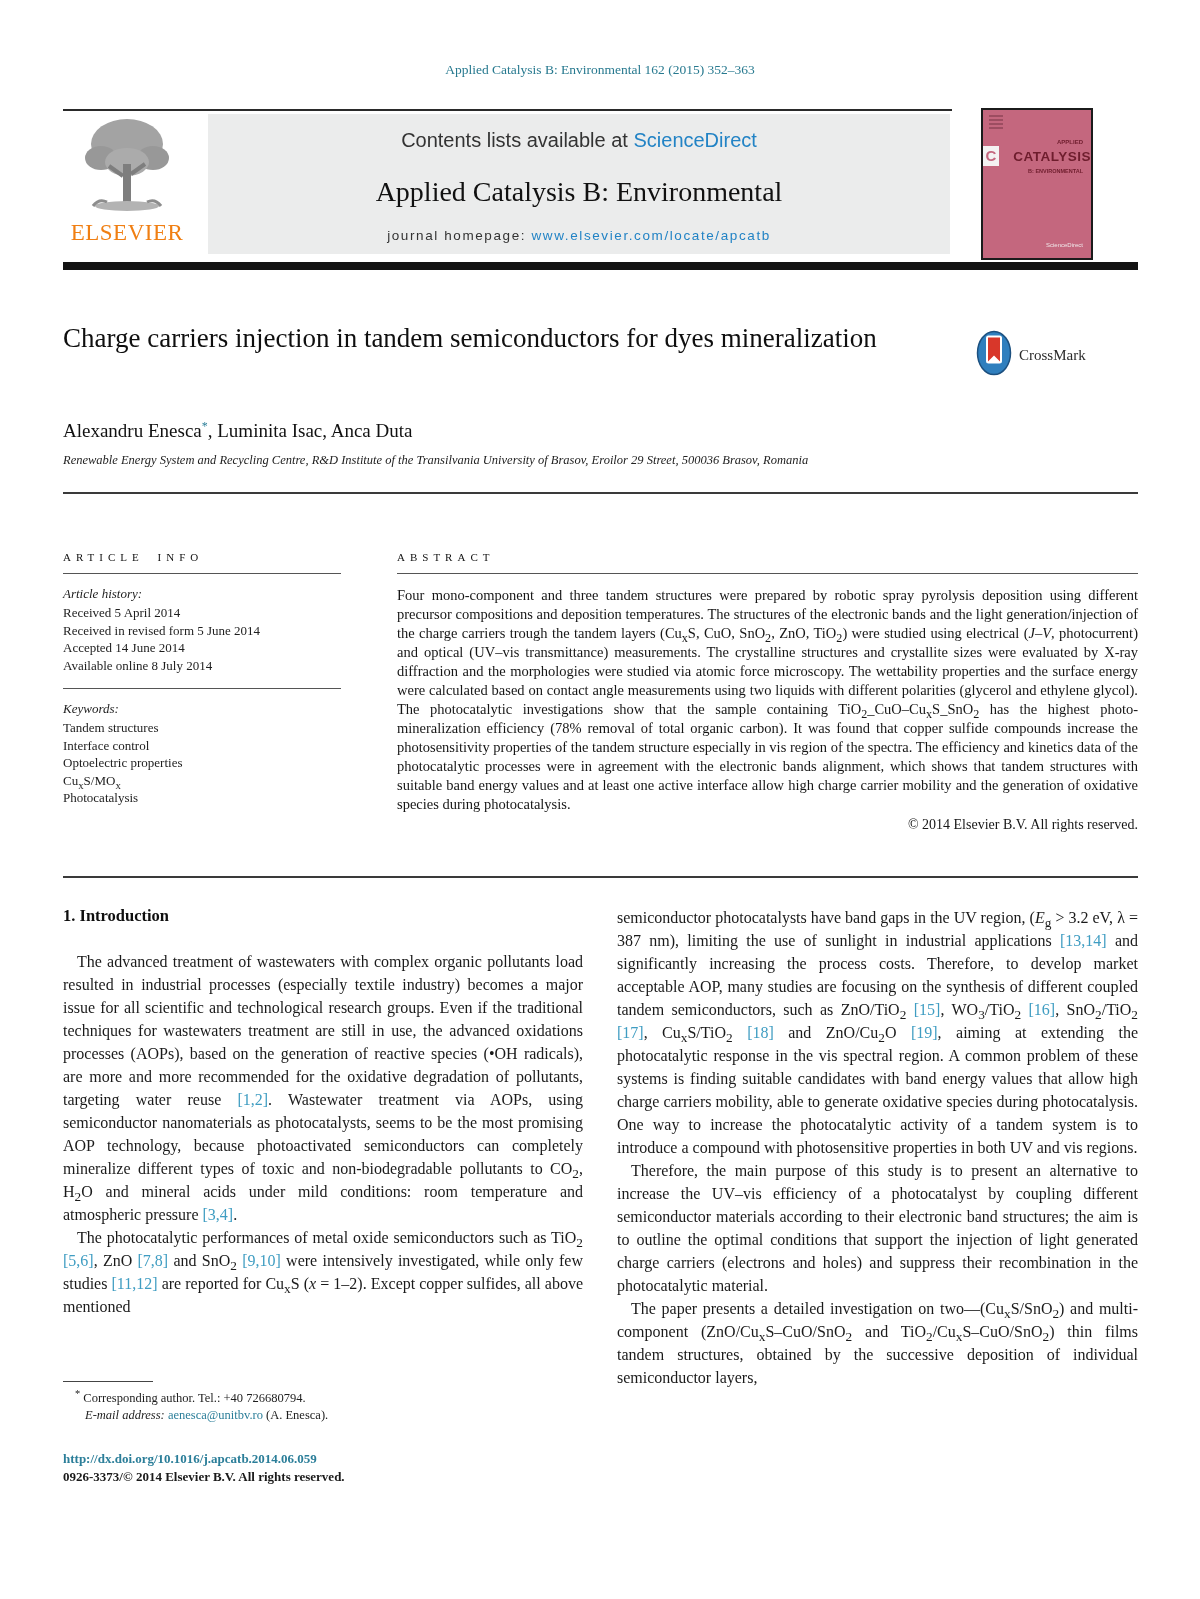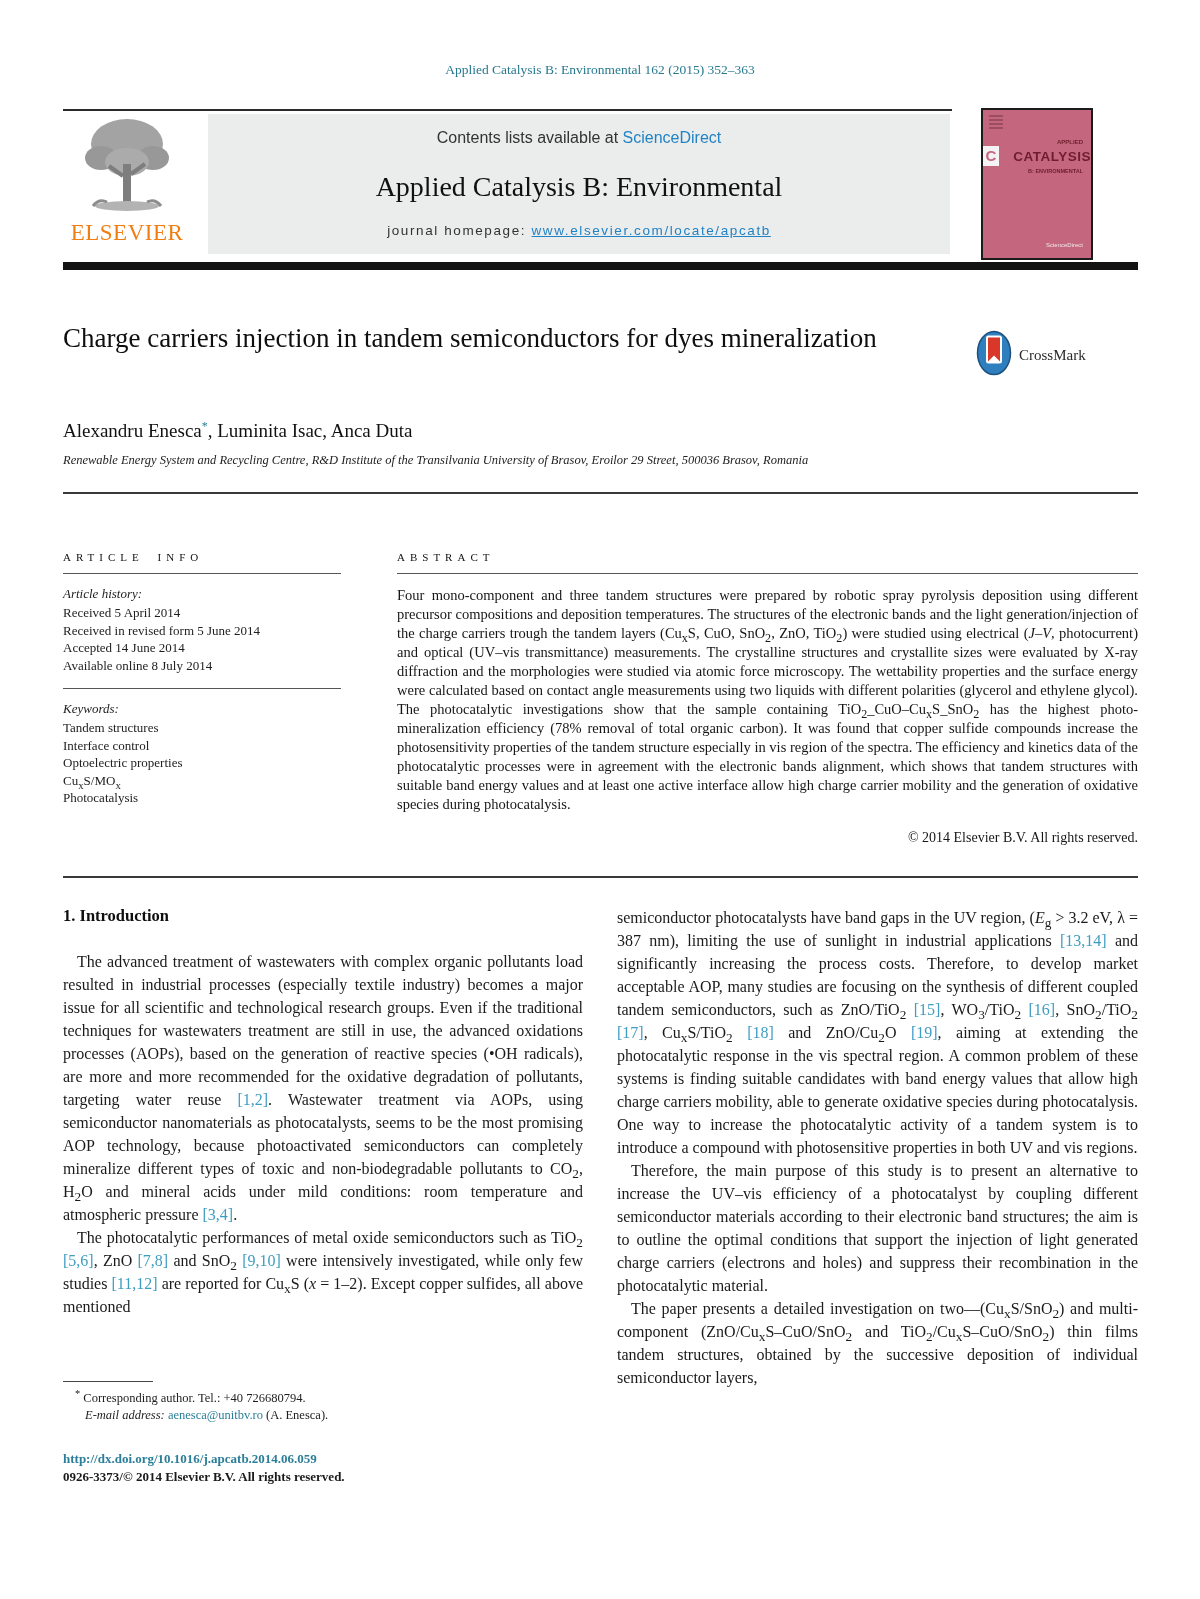--- a/index.html
+++ b/index.html
@@ -15,25 +15,25 @@
   html,body{background:#ffffff;}
   body{width:1200px;height:1599px;position:relative;font-family:"Liberation Serif",serif;color:var(--ink);}
   .abs{position:absolute;}
 
   
   .journal-ref{top:62px;left:0;width:1200px;text-align:center;font-size:13.5px;color:#27798f;}
   .header-rule{top:109px;left:63px;width:889px;height:2px;background:#2a2a2a;}
   .elsevier-block{top:114px;left:56px;width:142px;height:140px;text-align:center;}
   .elsevier-word{font-size:23px;color:var(--orange);letter-spacing:0.5px;margin-top:-2px;}
   .header-box{top:114px;left:208px;width:742px;height:140px;background:var(--boxgray);text-align:center;}
-  .contents-line{margin-top:15px;font-size:16px;font-family:"Liberation Sans",sans-serif;color:#333;}
+  .contents-line{margin-top:15px;font-size:20px;font-family:"Liberation Sans",sans-serif;color:#333;}
   .contents-line .sd{color:var(--blue);}
   .journal-title{margin-top:24px;font-size:28px;color:#111;}
   .homepage-line{margin-top:20px;font-size:13.5px;font-family:"Liberation Sans",sans-serif;letter-spacing:1.6px;color:#333;}
-  .homepage-line .url{color:var(--blue);text-decoration:underline;}
+  .homepage-line .url{color:var(--blue);}
   .cover{top:108px;left:981px;width:112px;height:152px;background:var(--pink);border:2px solid #1b1b1b;overflow:hidden;}
   .cover-issn{margin:5px 0 0 6px;width:14px;height:16px;background:repeating-linear-gradient(#9d4d61 0 2px,#c4677e 2px 4px);}
   .cover-applied{text-align:right;padding-right:8px;margin-top:8px;font-family:"Liberation Sans",sans-serif;font-size:6px;font-weight:bold;color:#6e1d2d;}
   .cover-row{display:flex;align-items:center;margin-top:1px;}
   .cover-cbox{width:16px;height:20px;background:#f4f2f2;color:var(--pink);font-family:"Liberation Sans",sans-serif;font-weight:bold;font-size:15px;text-align:center;line-height:20px;}
   .cover-cat{flex:1;text-align:right;font-family:"Liberation Sans",sans-serif;font-size:13.5px;font-weight:bold;letter-spacing:0.5px;color:#6e1d2d;}
   .cover-sub{text-align:right;padding-right:8px;font-family:"Liberation Sans",sans-serif;font-size:5.5px;font-weight:bold;color:#6e1d2d;margin-top:2px;}
   .cover-sd{text-align:right;padding-right:8px;margin-top:68px;font-family:"Liberation Sans",sans-serif;font-size:6px;color:#f0e8ea;}
   .black-bar{top:262px;left:63px;width:1075px;height:8px;background:#131313;}
 
@@ -48,21 +48,21 @@
 
   
   .colhead{font-size:11px;letter-spacing:5px;word-spacing:6px;color:#111;margin-top:41px;}
   .headrule{height:1px;background:#555;margin:10px 0 12px 0;}
   .info-col{top:510px;left:63px;width:278px;}
   .info-col .lbl{font-style:italic;font-size:13px;margin-bottom:2px;}
   .info-col .it{font-size:13px;line-height:17.5px;}
   .info-sep{height:1px;background:#555;margin:14px 0 12px 0;}
   .abs-col{top:510px;left:397px;width:741px;}
   .abs-text{font-size:14.5px;line-height:19px;text-align:justify;color:#161616;}
-  .abs-copy{margin-top:16px;text-align:right;font-size:14px;color:#161616;}
+  .abs-copy{margin-top:3px;text-align:right;font-size:14px;color:#161616;}
   .rule2{top:876px;left:63px;width:1075px;height:1.5px;background:#3a3a3a;}
 
   
   .col-left{top:906px;left:63px;width:520px;}
   .col-right{top:906px;left:617px;width:521px;}
   .sec-head{font-size:16.5px;font-weight:bold;margin-bottom:24px;color:#0f0f0f;}
   .body-p{font-size:16px;line-height:23px;text-align:justify;color:#1a1a1a;}
   .body-p.indent{text-indent:14px;}
   .reflink{color:var(--ref);}
   sub,sup{line-height:0;}

